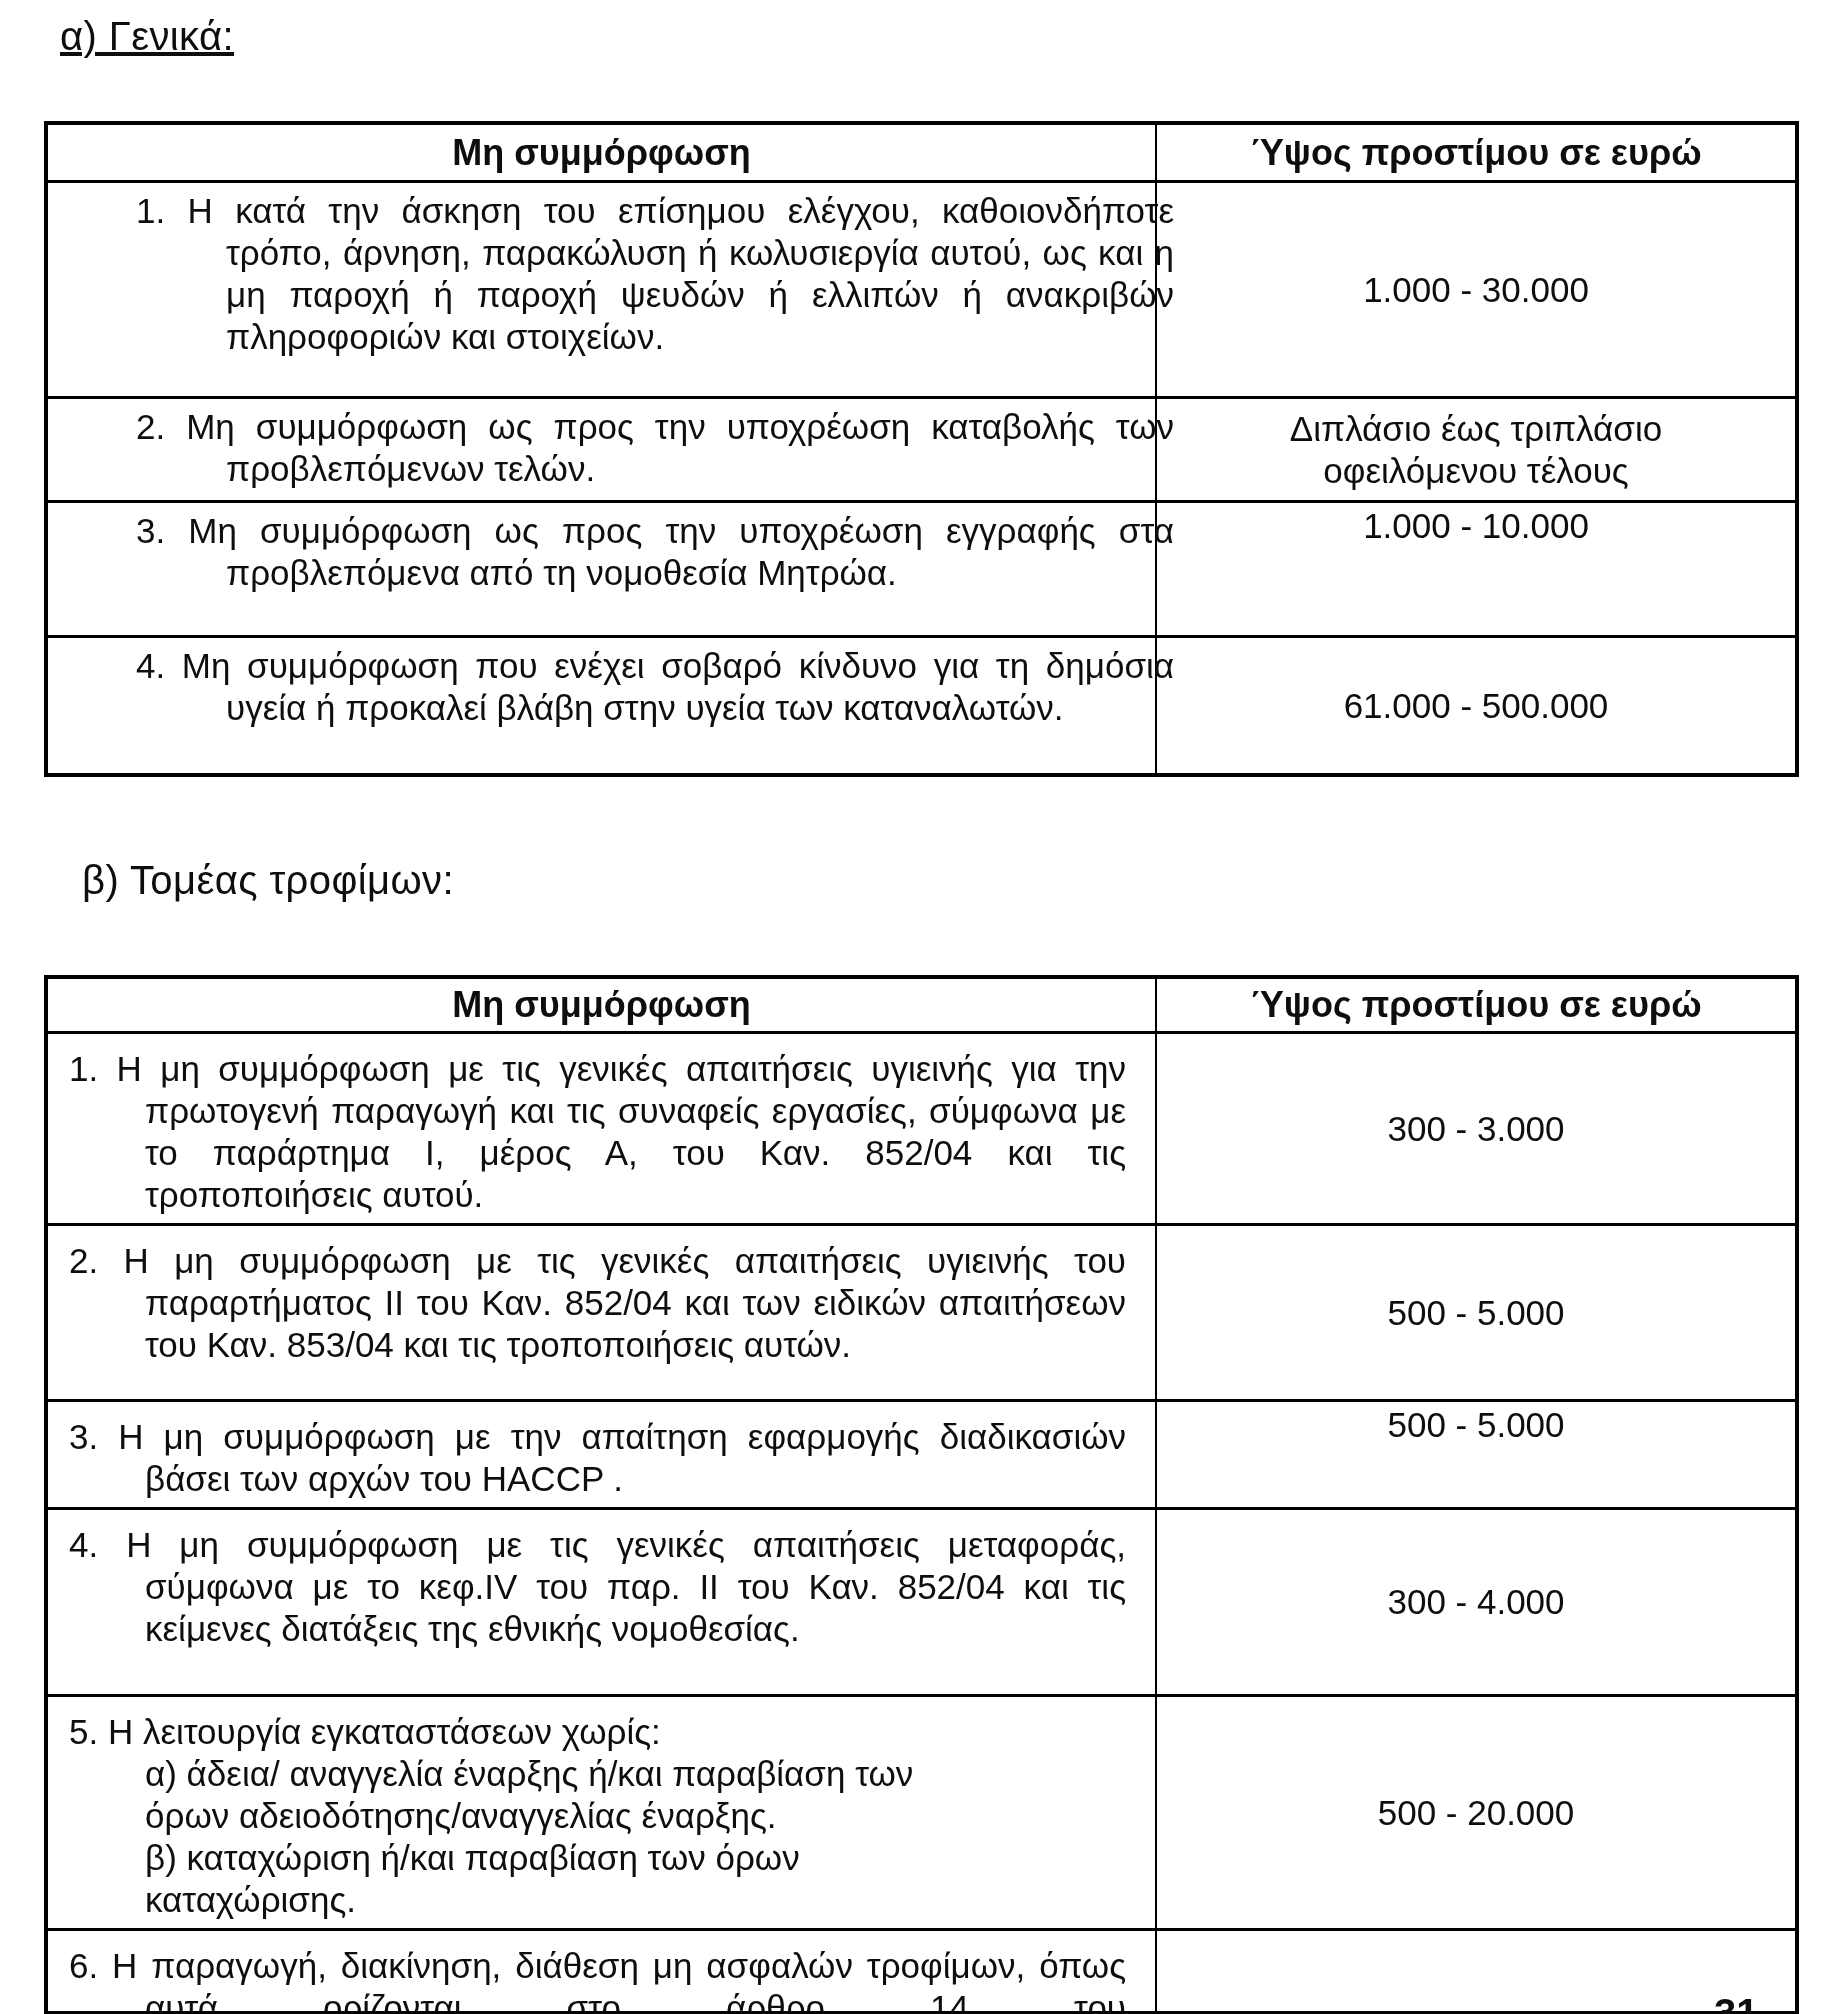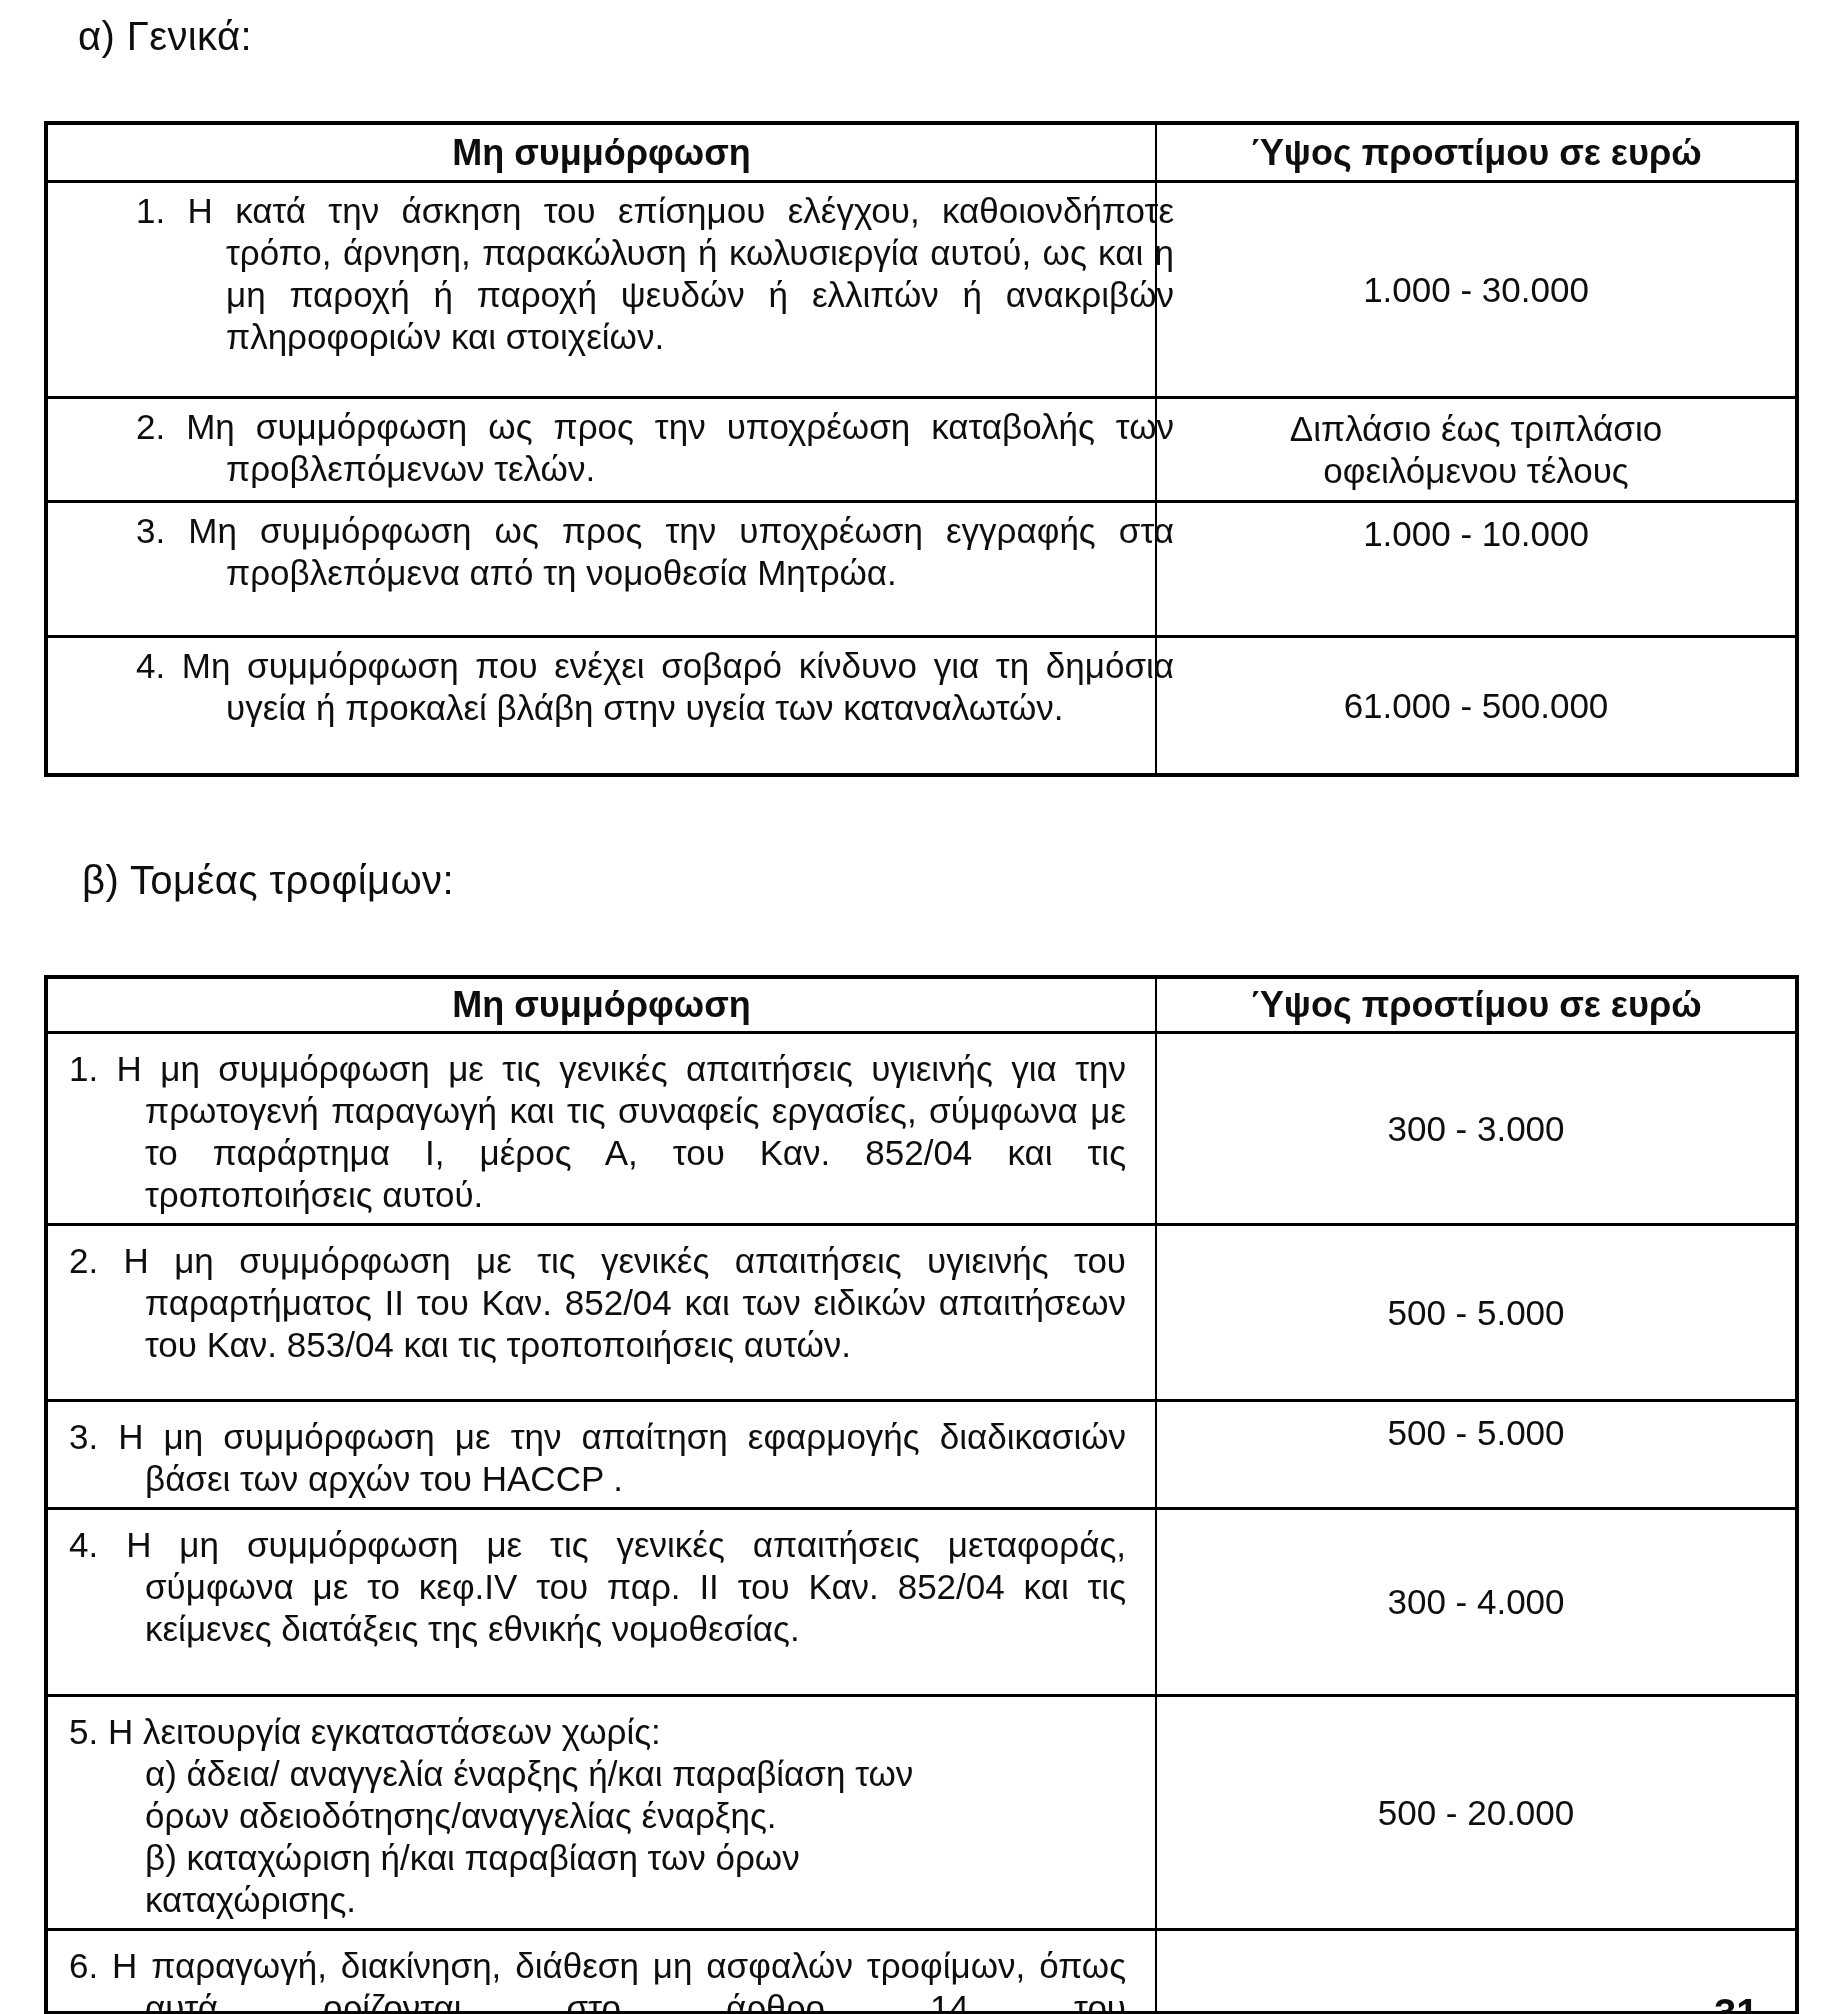--- a/index.html
+++ b/index.html
@@ -5,21 +5,21 @@
   * { margin:0; padding:0; box-sizing:border-box; }
   html, body { width:1831px; height:2015px; }
   body {
     position:relative;
     background:#ffffff;
     color:#0e0e0e;
     font-family:"Liberation Sans", sans-serif;
     overflow:hidden;
   }
   .heading { position:absolute; font-size:40px; letter-spacing:0.4px; }
-  #heading-a { left:78px; top:14px; }
+  #heading-a { left:60px; top:14px;text-decoration:underline; }
   #heading-b { left:82px; top:858px; }
 
   .tbl {
     position:absolute; left:44px; width:1755px;
     border:4.3px solid #000; background:#fff;
   }
   #tbl-general { top:121px; }
   #tbl-food    { top:975px; }
 
   .row { display:flex; border-top:3.5px solid #000; }
@@ -37,21 +37,21 @@
     width:100%;
     font-size:35px; line-height:1.2;
     text-align:justify;
     white-space:pre-line;
   }
   #tbl-general .ctext { padding:7px 29px 7px 130px; text-indent:-90px;margin-left:48px; }
   #tbl-food    .ctext { padding:14px 29px 7px 97px; text-indent:-76px; }
 
   .fine { font-size:35px; line-height:1.2; text-align:center; white-space:pre-line; }
 
-  .fine-top .c2 { align-items:flex-start; padding-top:10px; }
+  .fine-top .c2 { align-items:flex-start; padding-top:2px; }
   .justify-last .ctext { text-align-last:justify; }
   .row-clip { height:83px; min-height:0 !important; overflow:hidden;flex-direction:column; }
 
   .pagenum {
     position:absolute; left:1714px; top:1991px;
     font-size:40px; font-weight:bold;
   }
 </style>
 </head>
 <body>

